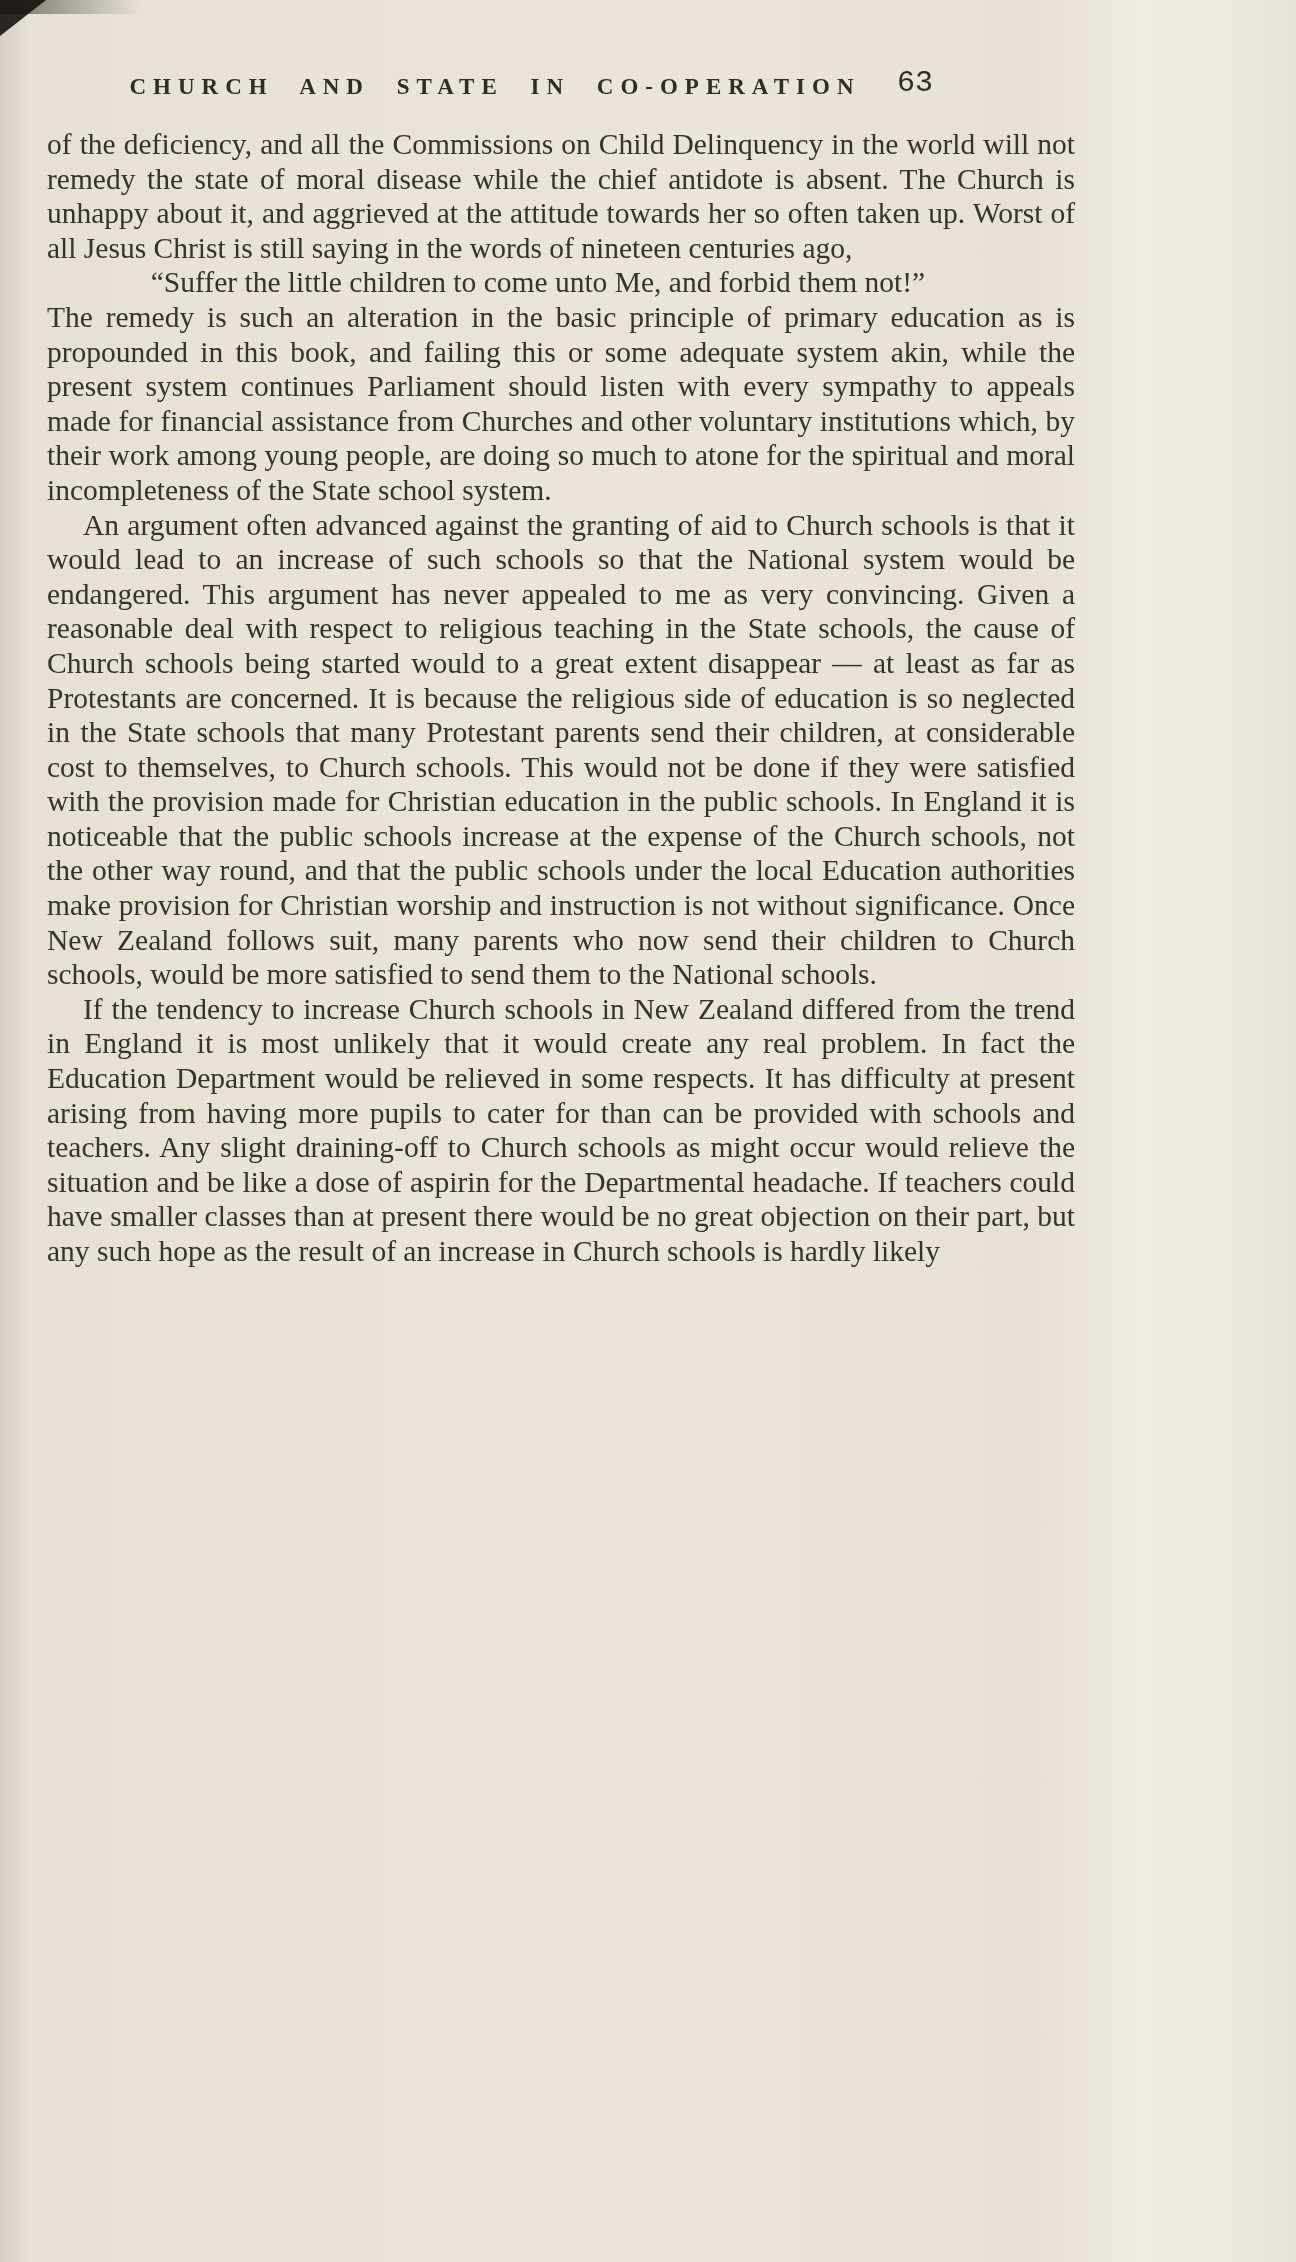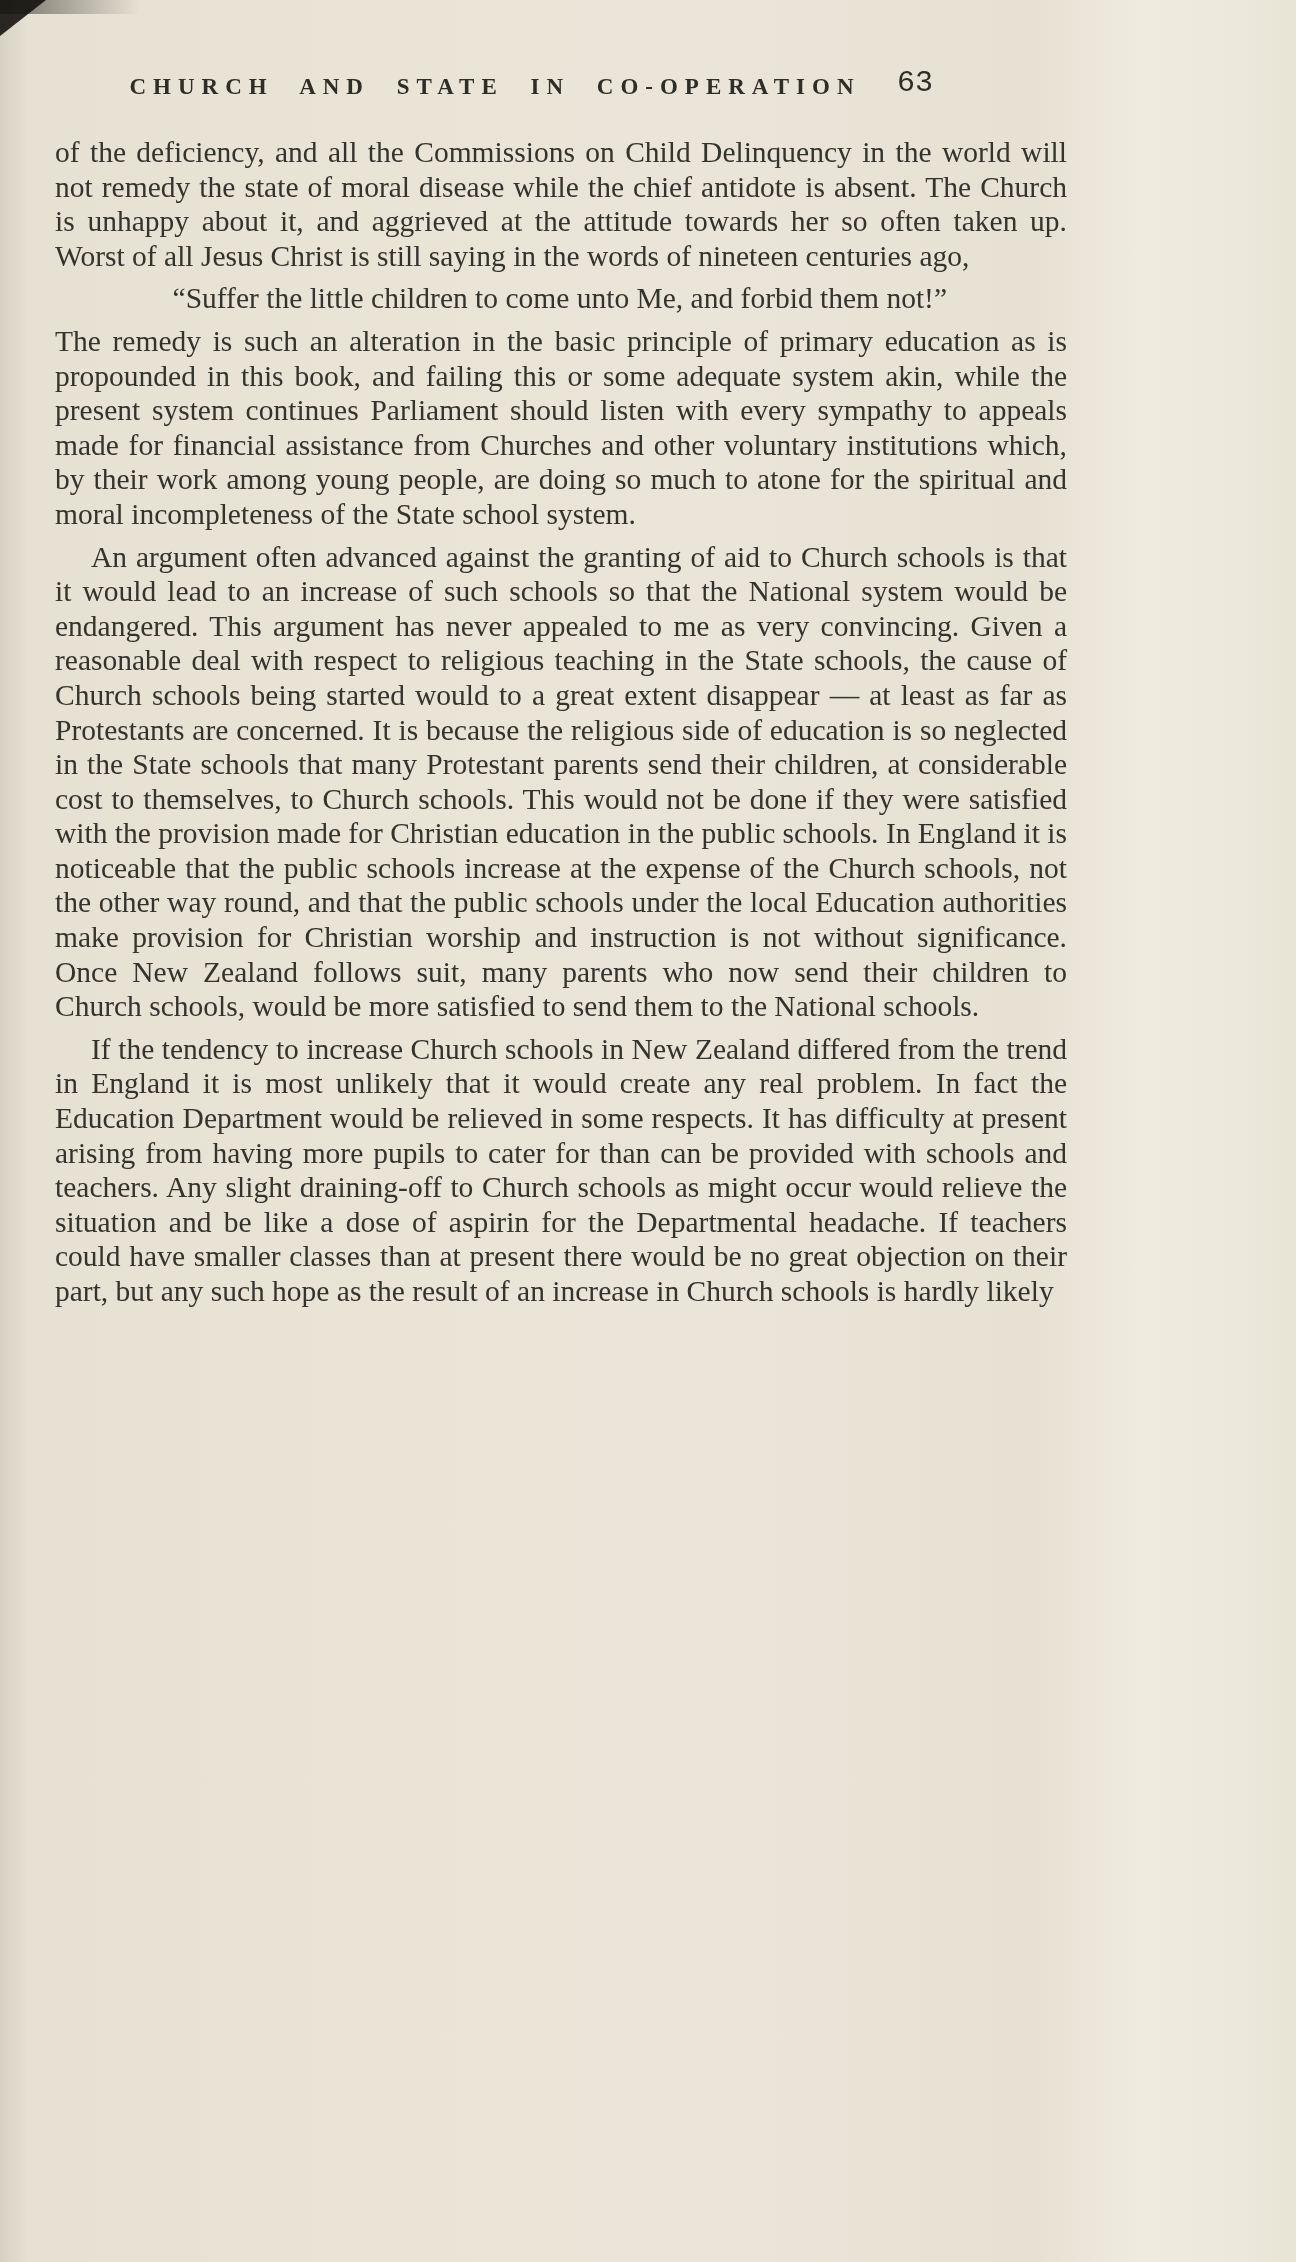--- a/index.html
+++ b/index.html
@@ -76,26 +76,26 @@
     position: absolute;
     top: 127px;
     left: 47px;
     width: 1028px;
     font-size: 29.5px;
     line-height: 34.6px;
     text-align: justify;
     color: #34332e;
   }
   .text-block p {
-    margin: 8px;
+    margin: 0;
     padding: 0;
   }
   p.indent { text-indent: 36px; }
   p.quote {
-    text-align: right;
+    text-align: center;
     padding-left: 74px;
     padding-right: 120px;
   }
 </style>
 </head>
 <body>
 
 <div class="scan">
   <div class="corner-mark"></div>
   <div class="corner-smudge"></div>

